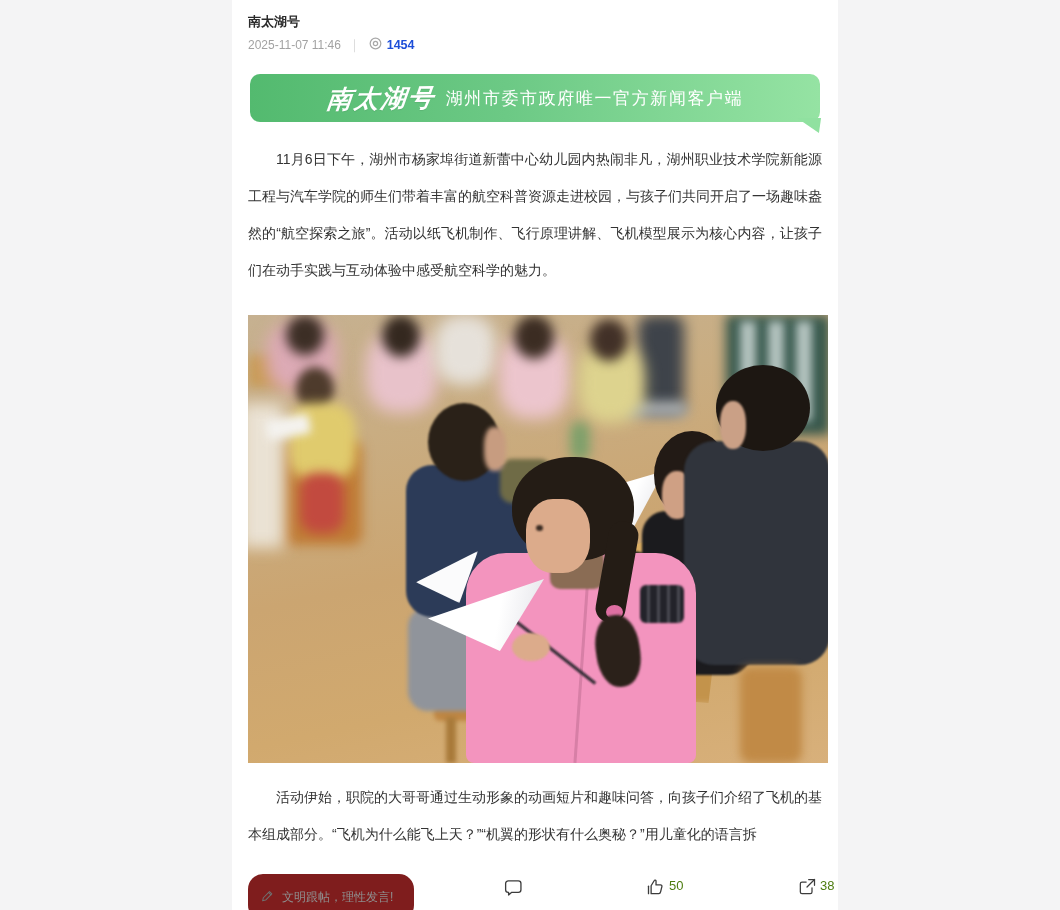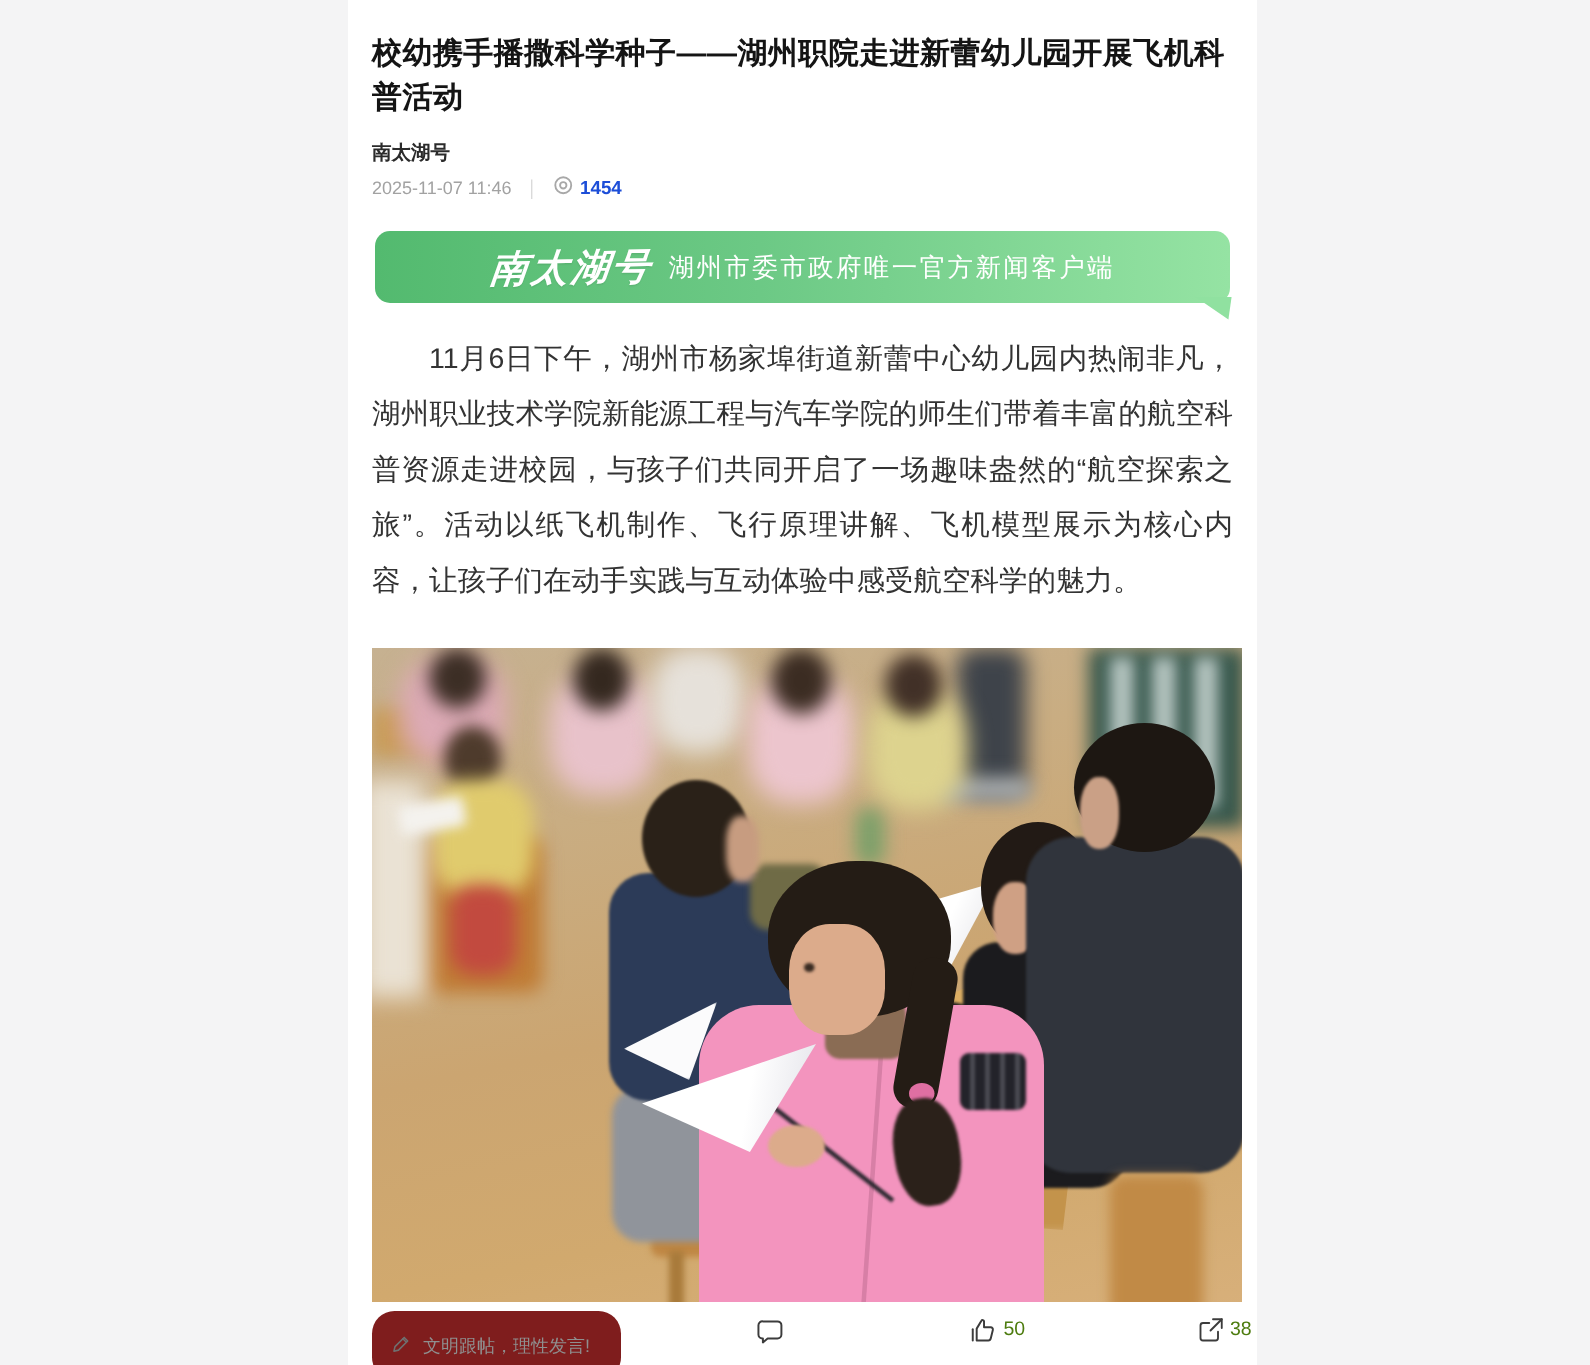--- a/index.html
+++ b/index.html
@@ -36,21 +36,21 @@
     content:"";position:absolute;right:0;bottom:-11px;width:0;height:0;
     border-top:15px solid #90e1a0;border-left:24px solid transparent;
     transform:skewX(-8deg);
   }
   .banner-logo{
     font-size:25px;font-weight:700;font-style:italic;letter-spacing:2px;
     transform:skewX(-7deg) rotate(-1deg);text-shadow:0 1px 1px rgba(0,0,0,.08);
   }
   .banner-slogan{font-size:17px;font-weight:400;letter-spacing:1.6px;}
   .para{
-    margin:19px 16px 0;font-size:19px;line-height:37px;color:#333;
+    margin:19px 16px 0;font-size:14px;line-height:37px;color:#333;
     text-align:justify;text-indent:2em;
   }
   .para.second{margin-top:16px;}
   
   .photo{
     position:relative;margin:26px 10px 0 16px;width:580px;height:448px;
     overflow:hidden;
     background:linear-gradient(168deg,#c6b191 0%,#c9ad82 25%,#cba571 52%,#d1a96e 76%,#d8b07b 100%);
   }
   .photo .pe{position:absolute;}
@@ -71,21 +71,20 @@
   .act-comment{left:271px;}
   .act-like{left:413px;}
   .act-share{left:565px;}
   .count{margin-top:1px;font-weight:500;}
 </style>
 </head>
 <body>
 
 <div class="card">
 
-  <h1 class="title">校幼携手播撒科学种子——湖州职院走进新蕾幼儿园开展飞机科普活动</h1>
 
   <div class="source">南太湖号</div>
 
   <div class="meta">
     <span>2025-11-07 11:46</span>
     <span class="divider">｜</span>
     <span class="views">
       <span>
         <svg width="15" height="15" viewBox="0 0 24 24" fill="none" stroke="#a8a8a8" stroke-width="2">
           <circle cx="12" cy="12" r="8.5"></circle>

